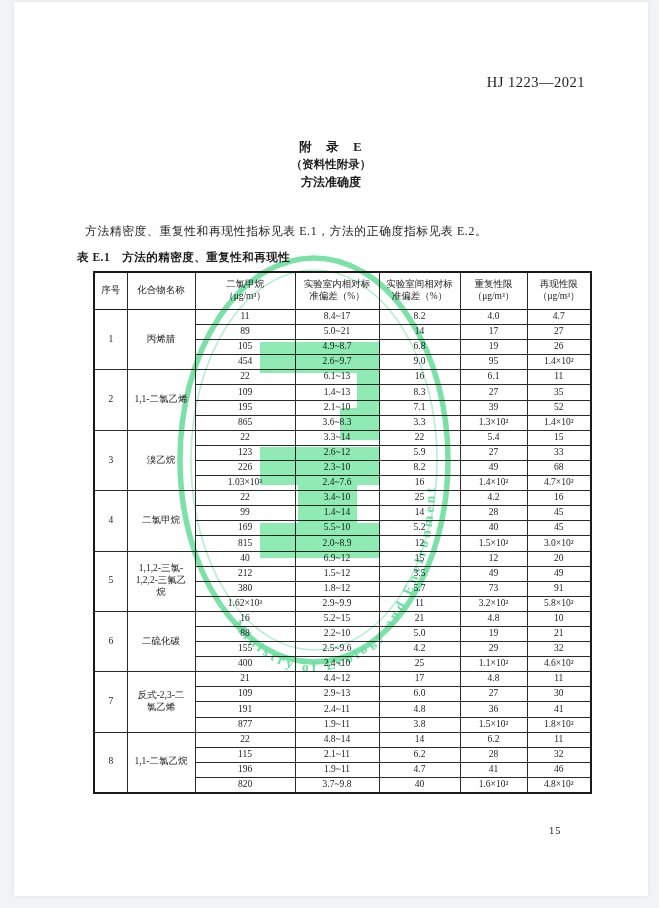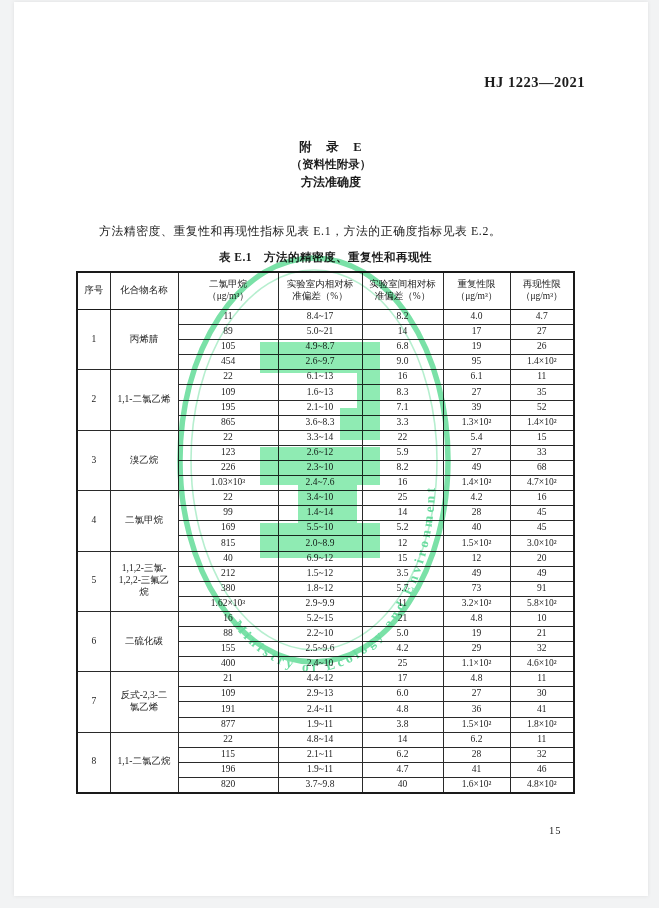--- a/index.html
+++ b/index.html
@@ -1,30 +1,30 @@
 <!DOCTYPE html>
 <html><head>
 <meta charset="utf-8">
 <style>
   html,body{margin:0;padding:0;background:#eef0f1;}
   .screen{position:relative;width:659px;height:908px;background:#f2f3f4;overflow:hidden;
           font-family:"Liberation Serif","DejaVu Serif",serif;color:#1c1c1c;}
   .page{position:absolute;left:14px;top:2px;width:634px;height:894px;background:#ffffff;
         box-shadow:0 0 4px rgba(0,0,0,0.08);}
-  .doc-code{position:absolute;top:74px;right:74px;font-size:14.5px;font-weight:bold;
+  .doc-code{position:absolute;top:74px;right:74px;font-size:14.5px;font-weight:normal;
             letter-spacing:0.5px;}
   .ttl{position:absolute;left:0;width:662px;text-align:center;font-weight:bold;}
   .ttl1{top:139px;font-size:12.5px;letter-spacing:1px;}
   .ttl2{top:157px;font-size:11.5px;}
   .ttl3{top:174px;font-size:12px;}
-  .intro{position:absolute;left:99px;top:224px;width:480px;font-size:11.8px;
+  .intro{position:absolute;left:85px;top:224px;width:480px;font-size:11.8px;
          letter-spacing:0.6px;}
-  .caption{position:absolute;left:77px;top:250px;width:497px;text-align:center;
+  .caption{position:absolute;left:77px;top:250px;width:497px;text-align:left;
            font-weight:bold;font-size:11.5px;letter-spacing:0.5px;}
-  table.etable{position:absolute;left:76px;top:271px;width:497px;border-collapse:collapse;
+  table.etable{position:absolute;left:93px;top:271px;width:497px;border-collapse:collapse;
                table-layout:fixed;font-size:9.5px;}
   table.etable th,table.etable td{border:1px solid #2a2a2a;text-align:center;
                vertical-align:middle;padding:0;line-height:1.25;font-weight:normal;}
   table.etable{border:2px solid #1a1a1a;}
   table.etable thead th{height:36px;border-bottom:1.6px solid #1a1a1a;}
   table.etable tbody tr{height:15.1px;}
   table.etable .hl{display:block;}
   .pageno{position:absolute;left:549px;top:825px;font-size:10.5px;letter-spacing:1px;}
   .watermark{position:absolute;left:0;top:0;pointer-events:none;mix-blend-mode:multiply;
              opacity:0.88;}
@@ -124,21 +124,21 @@
             <span class="hl">1,1-二氯乙烯</span>
           </td>
           <td>22</td>
           <td>6.1~13</td>
           <td>16</td>
           <td>6.1</td>
           <td>11</td>
         </tr>
         <tr>
           <td>109</td>
-          <td>1.6~13</td>
+          <td>1.4~13</td>
           <td>8.3</td>
           <td>27</td>
           <td>35</td>
         </tr>
         <tr>
           <td>195</td>
           <td>2.1~10</td>
           <td>7.1</td>
           <td>39</td>
           <td>52</td>

